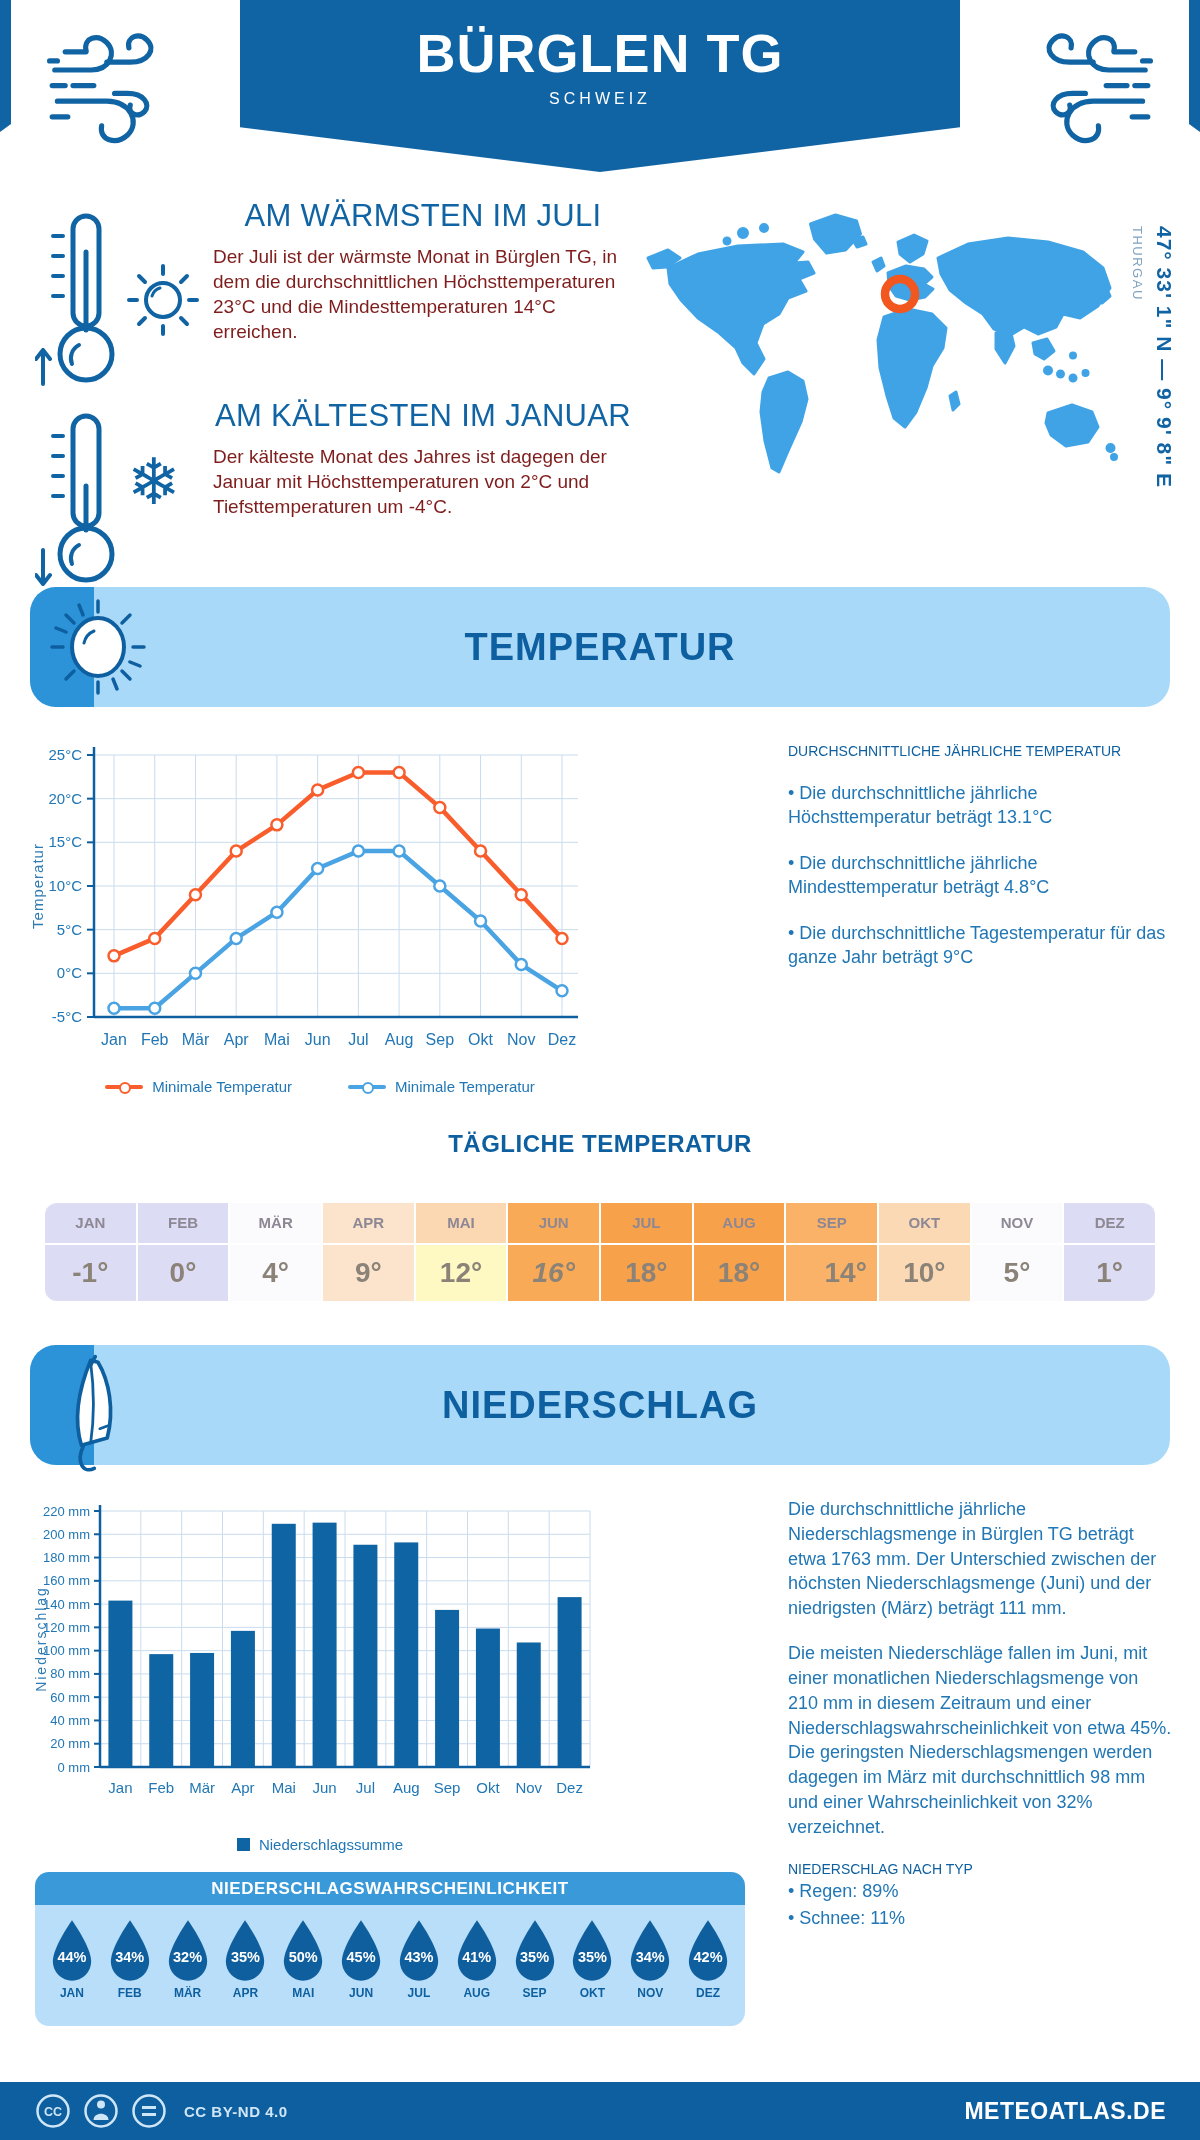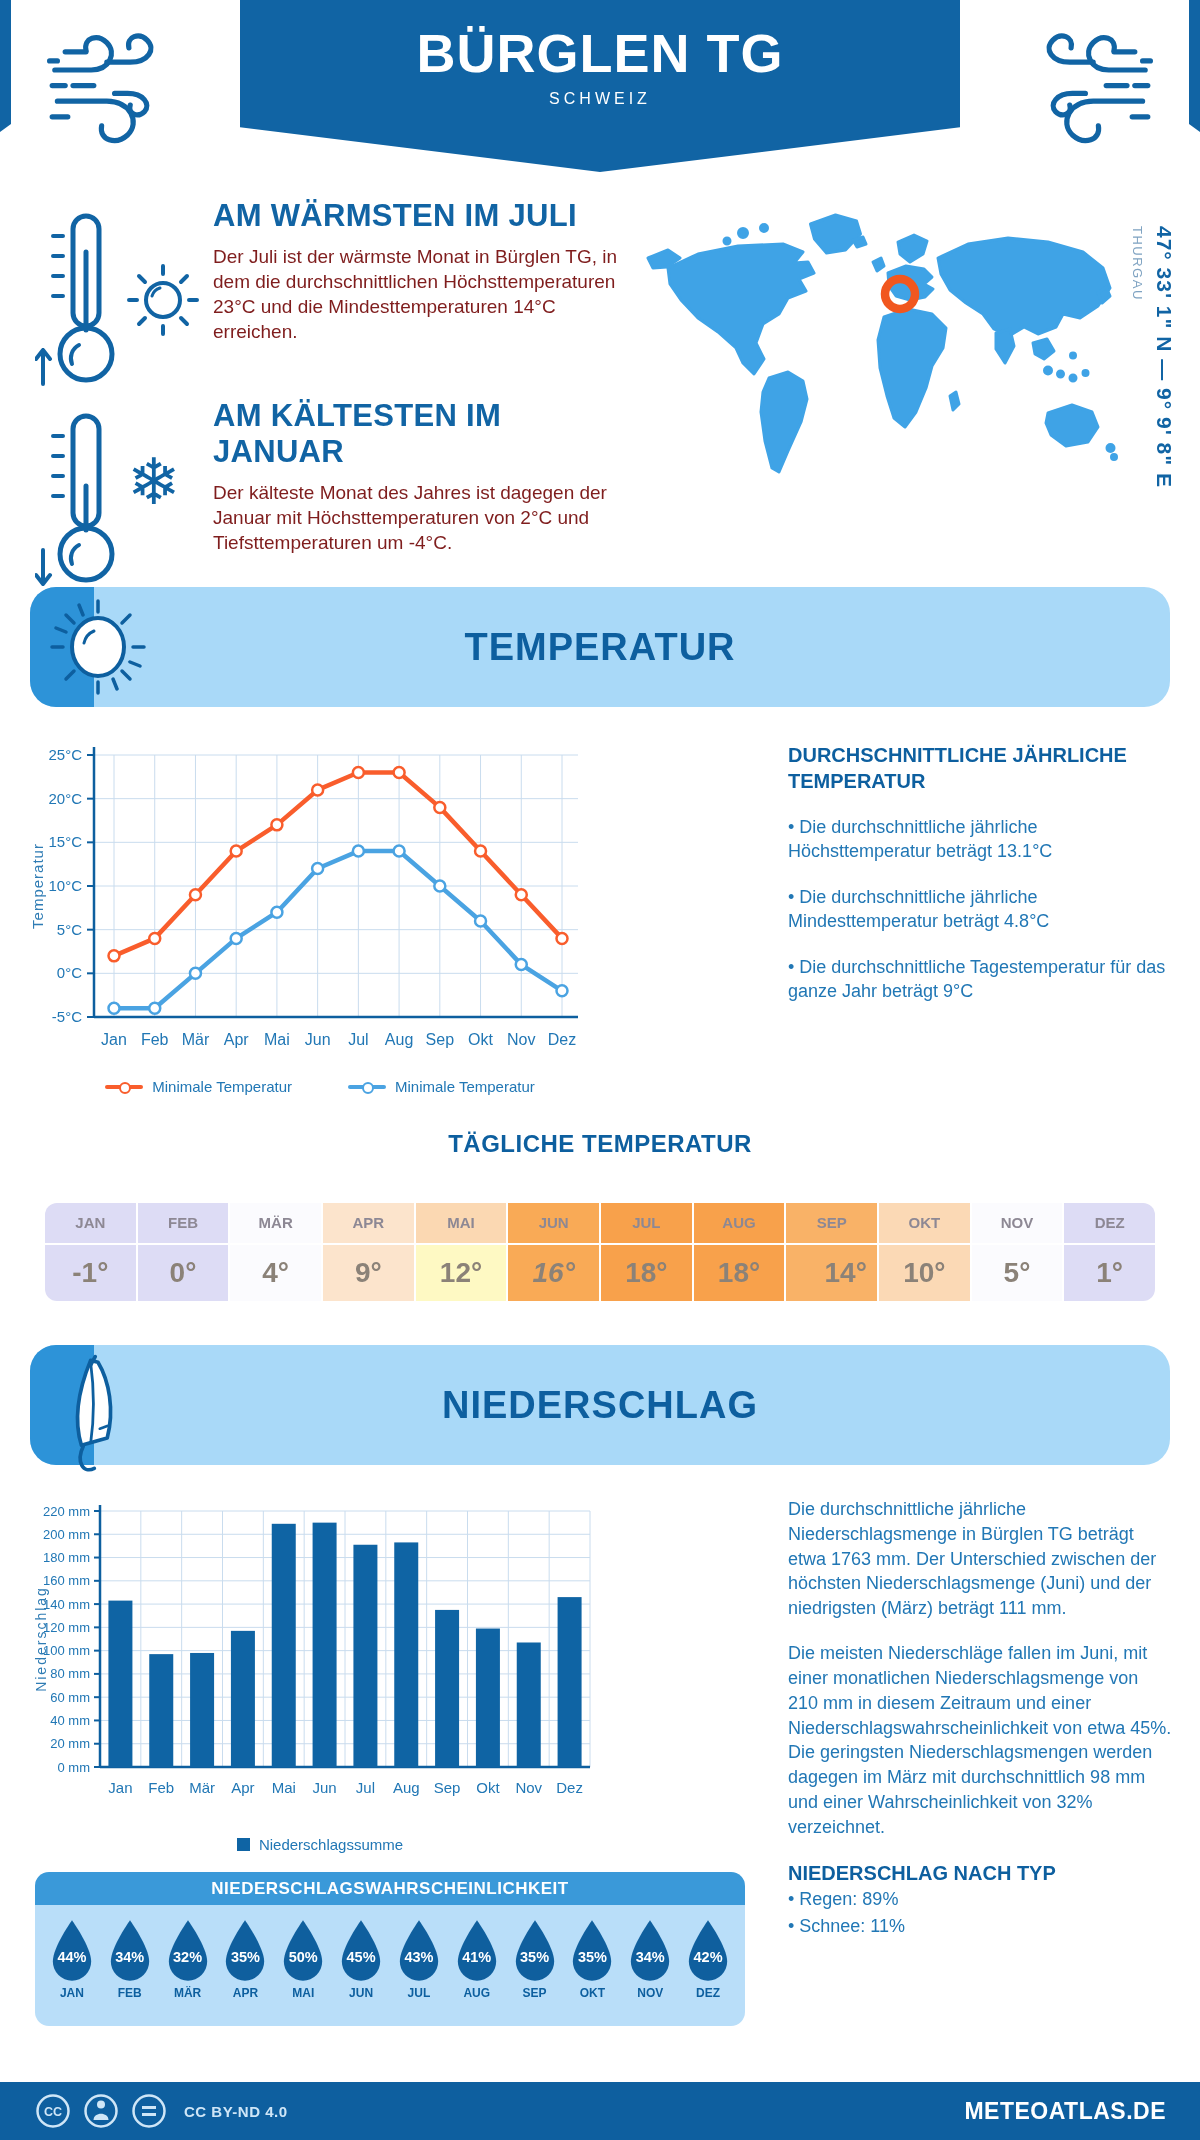--- a/index.html
+++ b/index.html
@@ -19,21 +19,21 @@
   .windicon{position:absolute;top:18px;width:138px;height:130px;}
   .windicon.l{left:30px;}
   .windicon.r{right:30px;transform:scaleX(-1);}
 
   
   .intro{position:absolute;left:35px;width:600px;}
   .intro.warm{top:198px;}
   .intro.cold{top:398px;}
   .intro .icons{position:absolute;left:0;top:10px;width:180px;height:190px;}
   .intro .side{position:absolute;left:178px;top:0;width:420px;}
-  .intro h2{margin:0;font-size:31px;font-weight:700;color:#1164a4;letter-spacing:.3px;}
+  .intro h2{margin:0;font-size:31px;font-weight:400;color:#1164a4;letter-spacing:.3px;text-align:center;}
   .intro p{margin:10px 0 0;font-size:19px;line-height:1.32;color:#7f1d1d;}
   .flake{position:absolute;left:92px;top:52px;font-size:64px;color:#1164a4;line-height:1;}
 
   
   .map{position:absolute;left:638px;top:192px;width:500px;height:312px;}
   .coords{position:absolute;right:24px;top:226px;writing-mode:vertical-rl;text-orientation:mixed;}
   .coords .c{font-size:21px;font-weight:800;color:#1164a4;letter-spacing:1px;margin-block-end:7px;}
   .coords .r{font-size:13px;color:#7fa3c2;letter-spacing:1.5px;}
 
   
@@ -45,21 +45,21 @@
   #temp-banner{top:587px;}
   #prec-banner{top:1345px;}
 
   .chart{position:absolute;left:30px;width:580px;}
   #tempChart{top:733px;height:338px;}
   #precChart{top:1495px;height:312px;}
 
   .rcol{position:absolute;left:788px;width:385px;color:#2177b5;}
   #temp-rcol{top:742px;}
   #prec-rcol{top:1497px;}
-  .rcol h3{margin:0;font-size:20px;font-weight:700;color:#0d5f9f;line-height:1.3;}
+  .rcol h3{margin:0;font-size:14px;font-weight:400;color:#0d5f9f;line-height:1.3;}
   .rcol .bullet{font-size:18px;line-height:1.33;margin-top:22px;}
   .rcol .bullet::before{content:"• ";}
   .rcol p{font-size:18px;line-height:1.38;margin:0 0 20px;}
   .rcol .titem{font-size:18px;line-height:1.5;}
   .rcol .titem::before{content:"• ";}
 
   
   .legend{position:absolute;left:30px;width:580px;display:flex;justify-content:center;gap:56px;align-items:center;}
   #temp-legend{top:1078px;}
   #prec-legend{top:1836px;}

